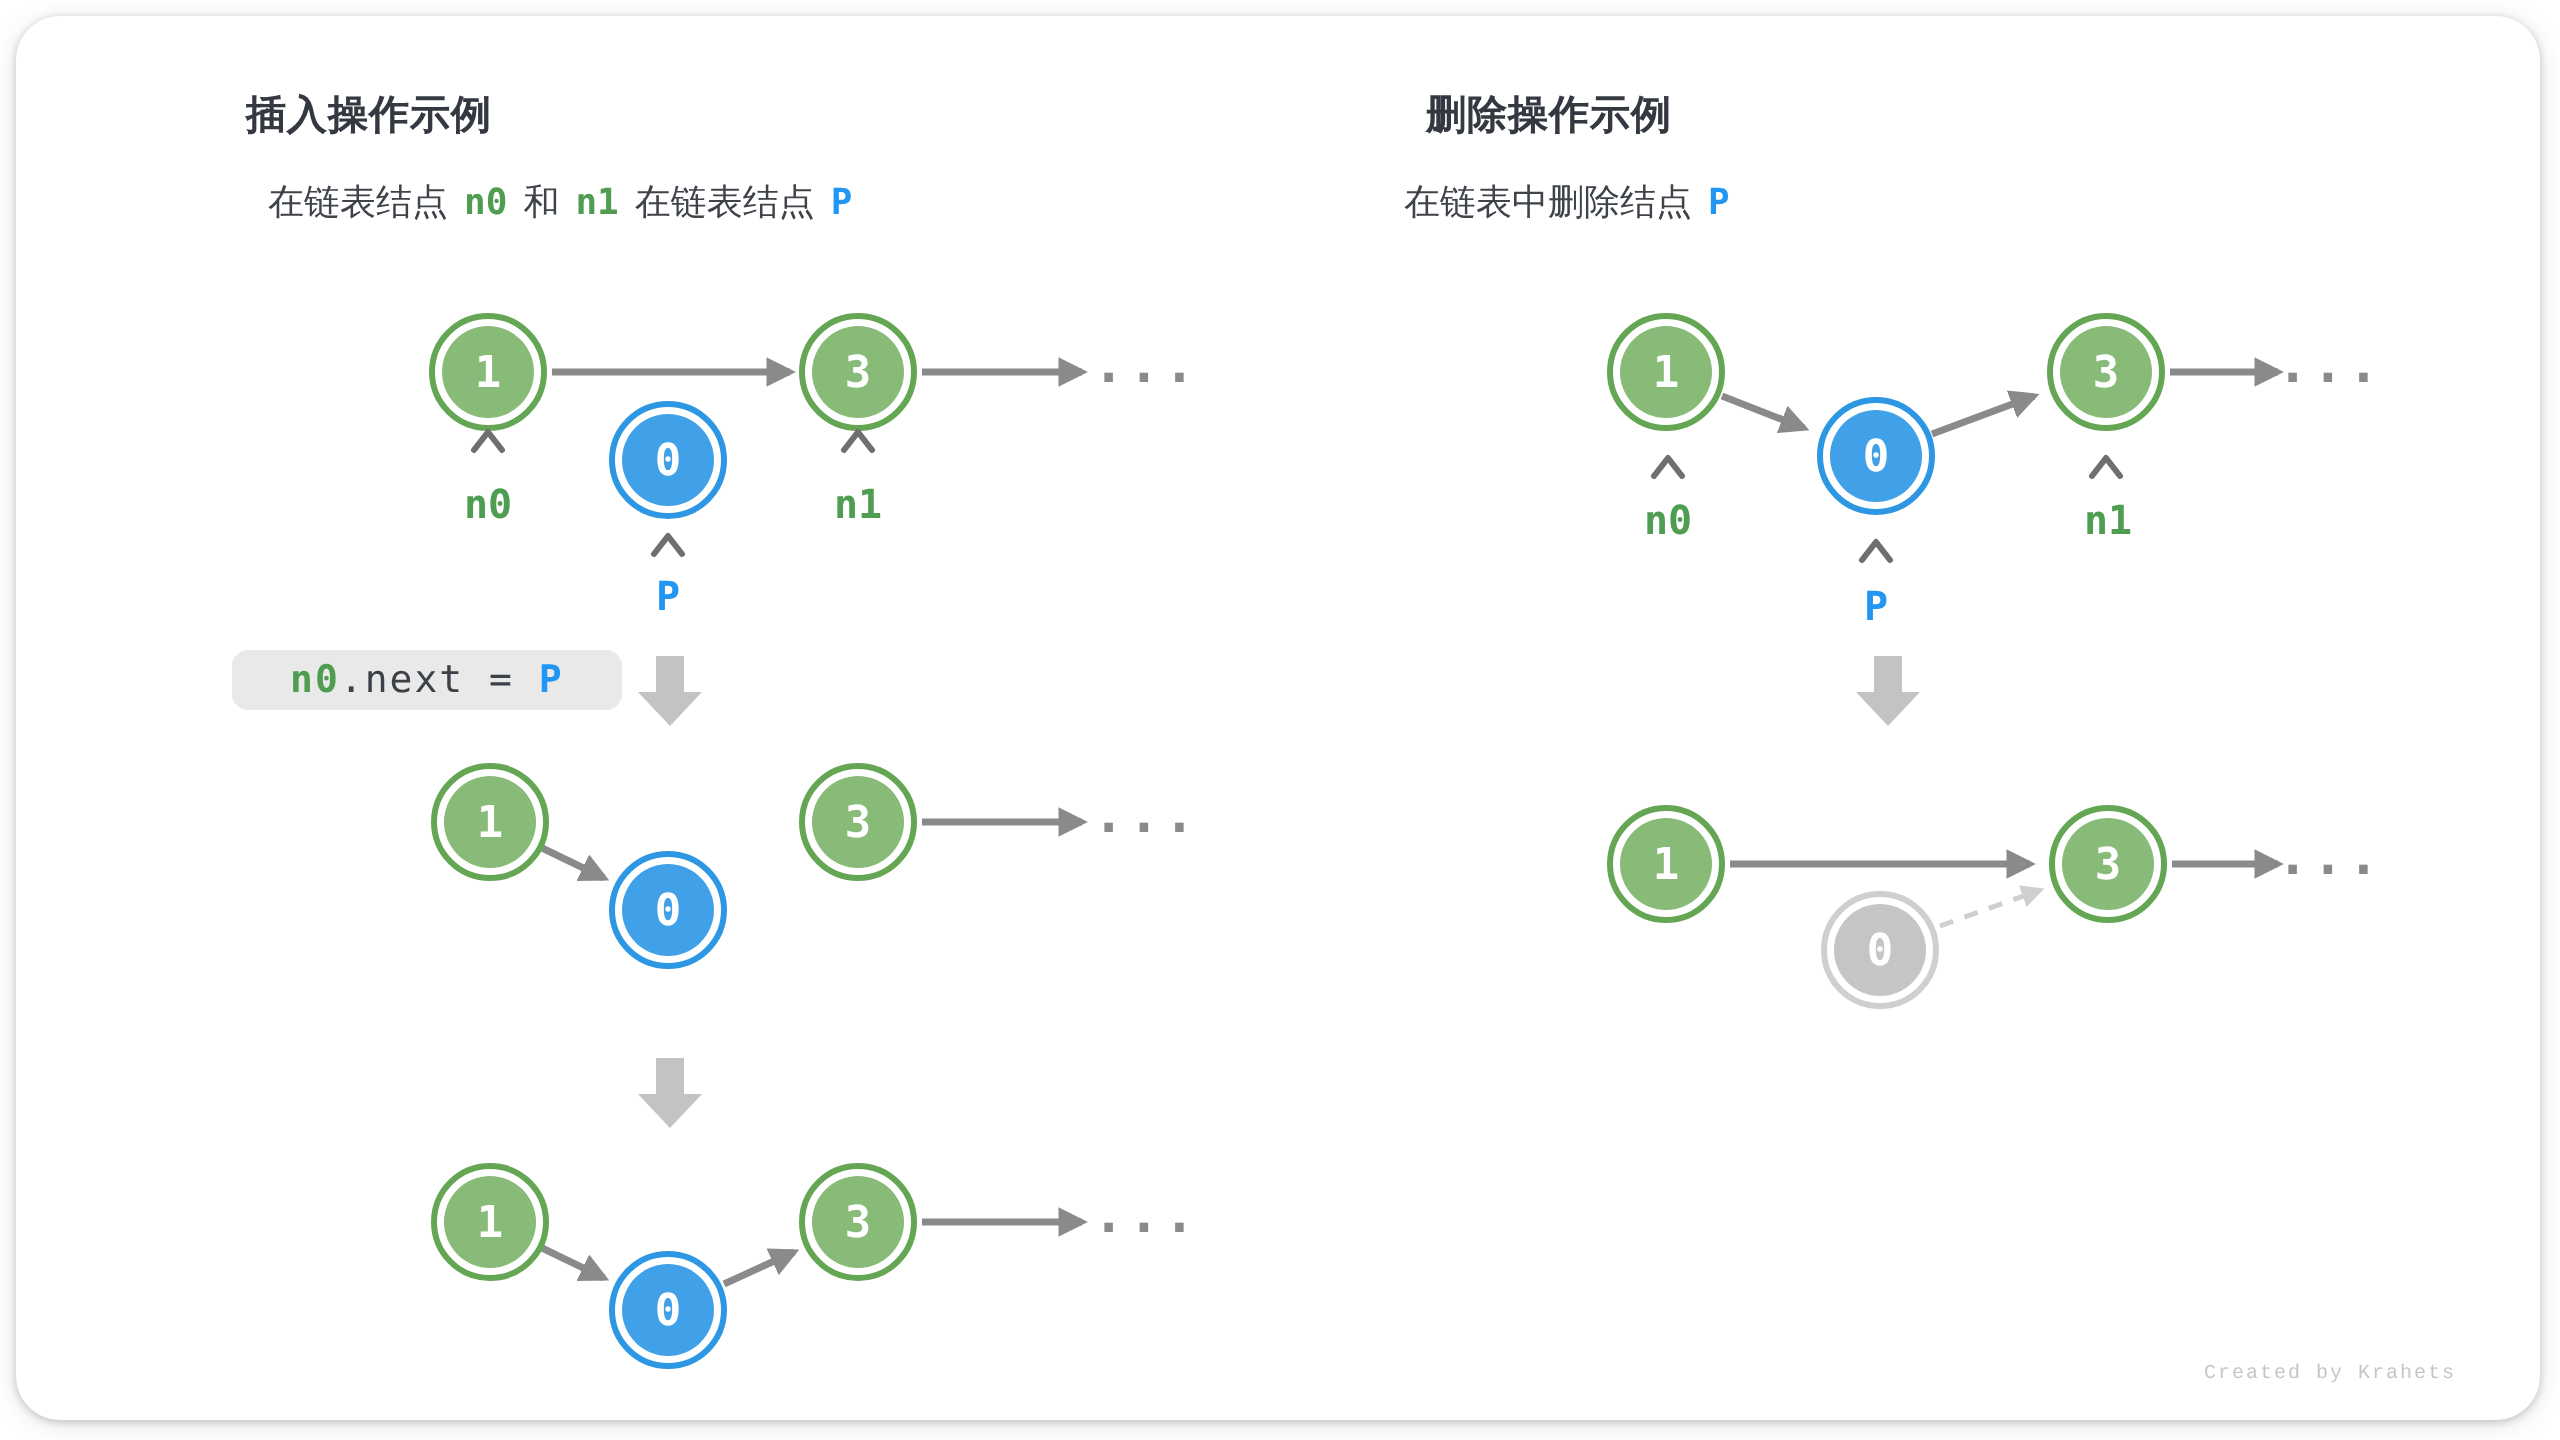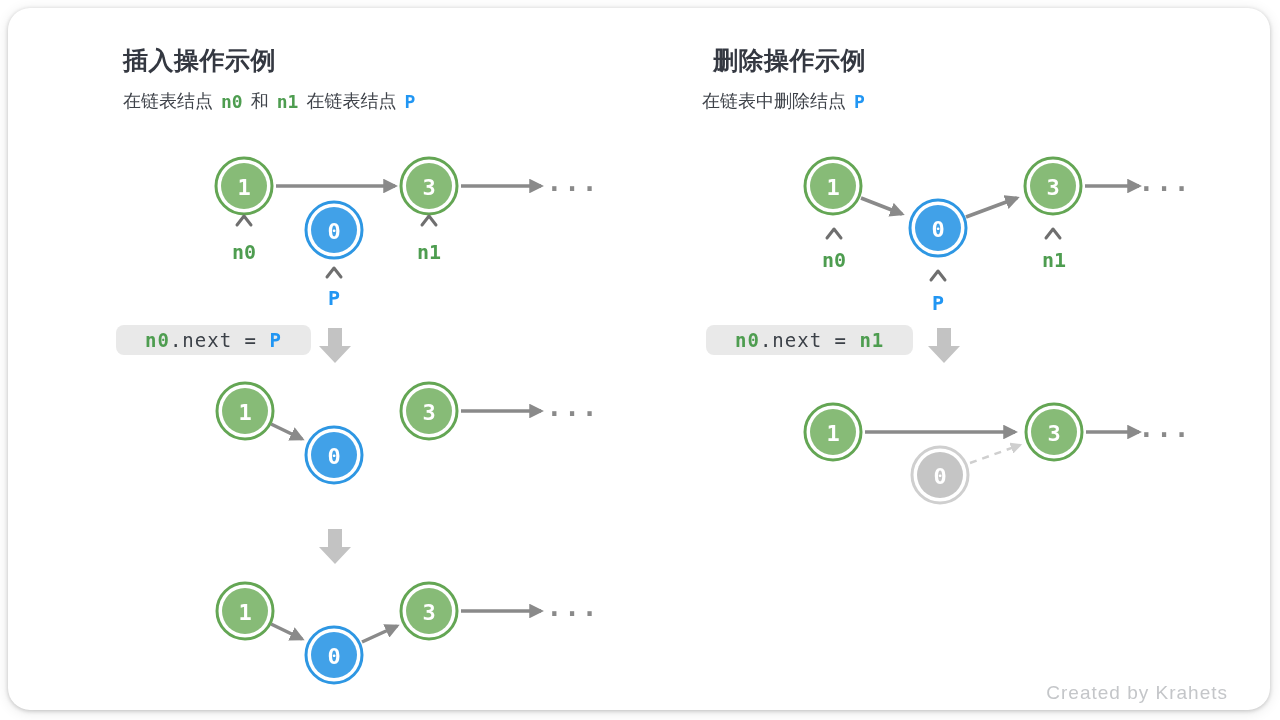--- a/index.html
+++ b/index.html
@@ -7,21 +7,21 @@
     width:1280px;height:720px;position:relative;overflow:hidden;
     background:#ffffff;
     font-family:"Liberation Sans","DejaVu Sans",sans-serif;
   }
   .card{
     position:absolute;left:8px;top:8px;width:1262px;height:702px;
     background:#ffffff;border-radius:22px;
     box-shadow:0 1px 4px rgba(0,0,0,0.20), 0 2px 14px rgba(0,0,0,0.10);
   }
   .panel-title{
-    position:absolute;top:36px;font-size:25px;font-weight:700;color:#343841;
+    position:absolute;top:36px;font-size:20px;font-weight:700;color:#343841;
     letter-spacing:0.5px;
   }
   .panel-sub{
     position:absolute;top:81px;font-size:18px;color:#3f434a;
     display:flex;align-items:center;white-space:pre;
   }
   .panel-sub .tok-code{
     font-family:"DejaVu Sans Mono","Liberation Mono",monospace;
     font-weight:700;font-size:18px;margin:0 8px;
   }
@@ -40,39 +40,38 @@
   .nlabel{font-family:"DejaVu Sans Mono","Liberation Mono",monospace;font-weight:700;font-size:20px;}
   .nlabel.green-l{fill:#4e9d50;}
   .nlabel.blue-l{fill:#2196f3;}
   .dots{font-family:"DejaVu Sans Mono","Liberation Mono",monospace;font-weight:700;font-size:26px;fill:#8a8a8a;letter-spacing:2px;}
   .caret{stroke:#6f6f6f;stroke-width:3;fill:none;stroke-linecap:round;stroke-linejoin:round;}
   .link{stroke:#8a8a8a;stroke-width:3.5;fill:none;}
   .link-dashed{stroke:#cfcfcf;stroke-width:2.5;fill:none;stroke-dasharray:7 6;}
   .blockarrow{fill:#c3c3c3;}
   .footer-credit{
     position:absolute;right:42px;top:674px;
-    font-family:Liberation Sans, sans-serif;
-    font-size:19px;color:#c4c6c9;letter-spacing:1px;
+    font-family:Liberation Mono, monospace;
+    font-size:10px;color:#c4c6c9;letter-spacing:1px;
   }
 </style>
 </head>
 <body>
 
 <div class="card">
 
   <div class="panel-title" style="left:115px">插入操作示例</div>
-  <div class="panel-sub" style="left:115px"><span>在链表结点</span><span class="tok-code green-t">n0</span><span>和</span><span class="tok-code green-t">n1</span><span>在链表结点</span><span class="tok-code blue-t">P</span></div>
+  <div class="panel-sub" style="left:126px"><span>在链表结点</span><span class="tok-code green-t">n0</span><span>和</span><span class="tok-code green-t">n1</span><span>在链表结点</span><span class="tok-code blue-t">P</span></div>
 
   <div class="panel-title" style="left:705px">删除操作示例</div>
   <div class="panel-sub" style="left:694px"><span>在链表中删除结点</span><span class="tok-code blue-t">P</span></div>
 
   <div class="code-box" style="left:108px;top:317px"><span class="tok-green">n0</span><span>.next = </span><span class="tok-blue">P</span></div>
 
 
-  <div class="code-box" style="left:698px;top:317px"><span class="tok-green">n0</span><span>.next = </span><span class="tok-green">n1</span></div>
 
   <svg class="stage" width="1280" height="720" viewBox="0 0 1280 720">
     <defs>
       <marker id="ah" viewBox="0 0 10 10" refX="8" refY="5" markerWidth="4.2" markerHeight="4.2" orient="auto-start-reverse">
         <path d="M0,0 L10,5 L0,10 z" fill="#8a8a8a"></path>
       </marker>
       <marker id="ahl" viewBox="0 0 10 10" refX="8" refY="5" markerWidth="4.6" markerHeight="4.6" orient="auto-start-reverse">
         <path d="M0,0 L10,5 L0,10 z" fill="#cfcfcf"></path>
       </marker>
     </defs>

